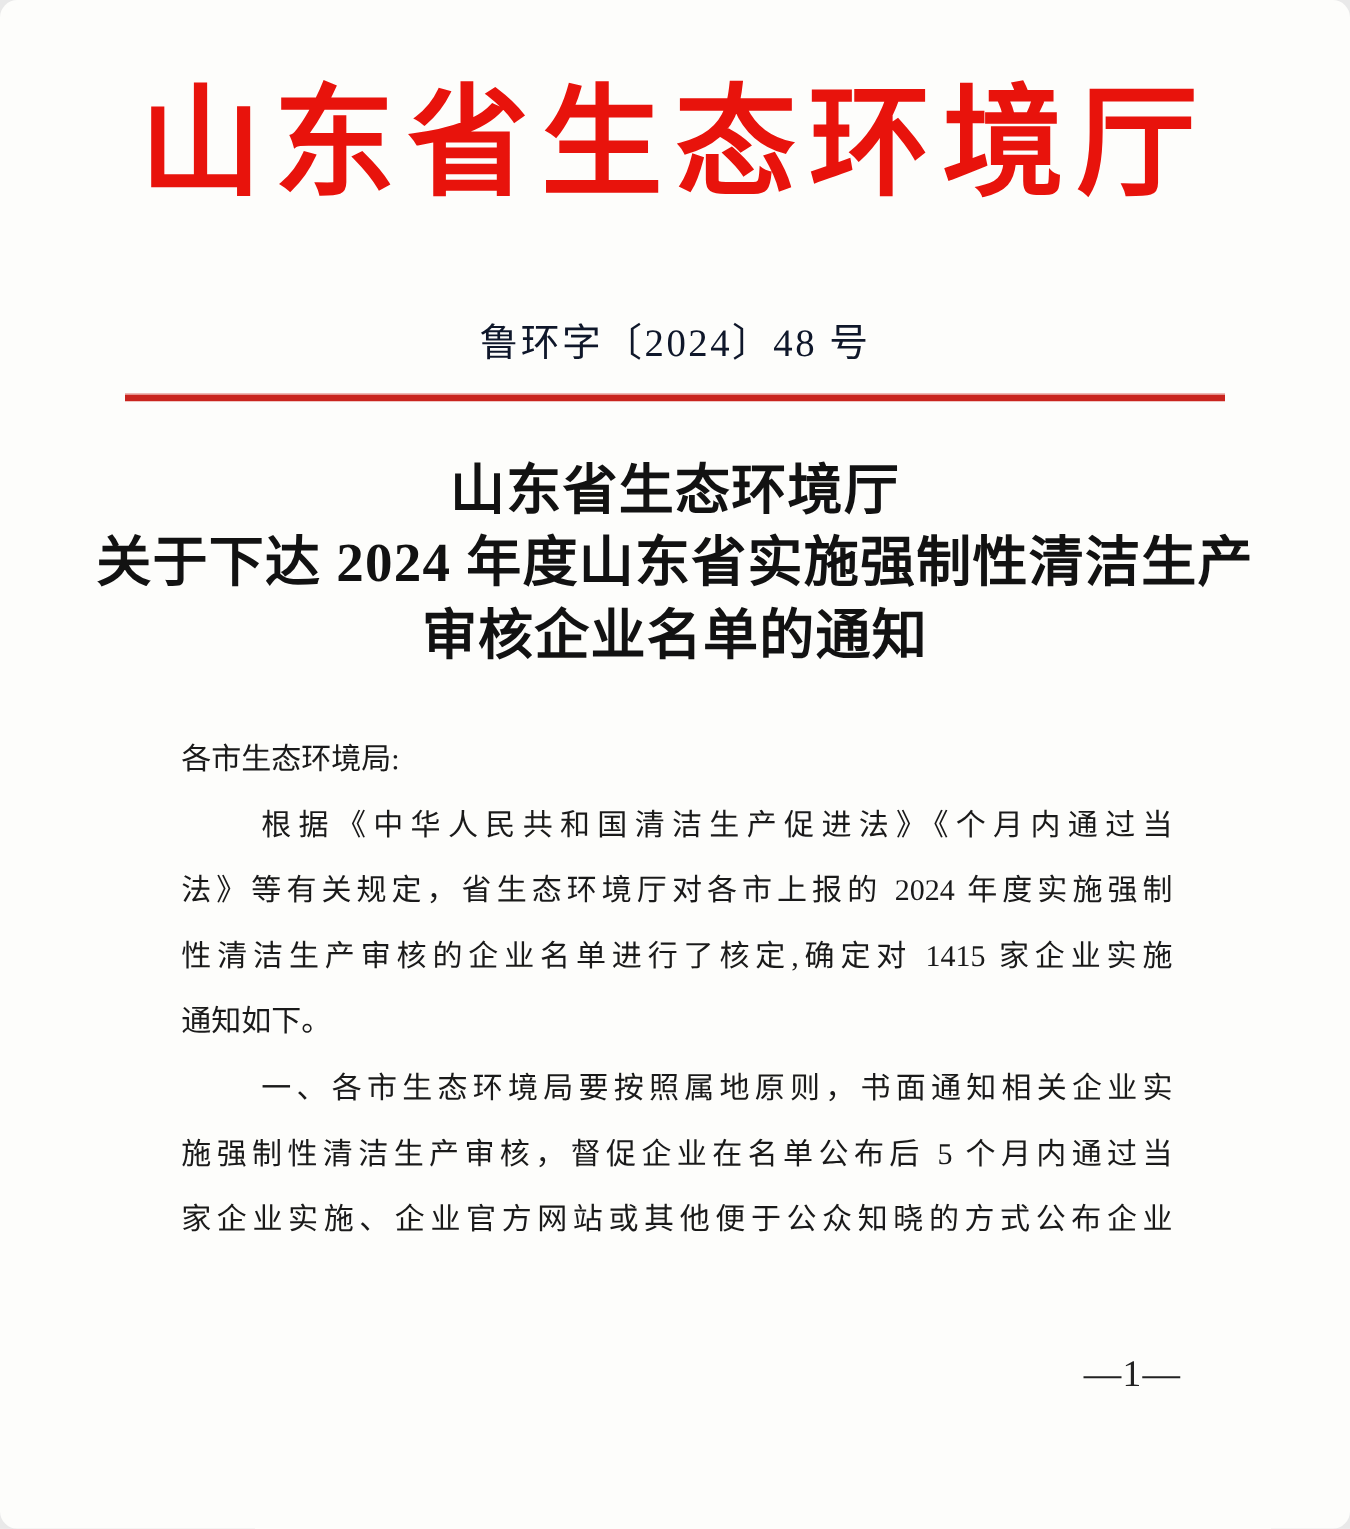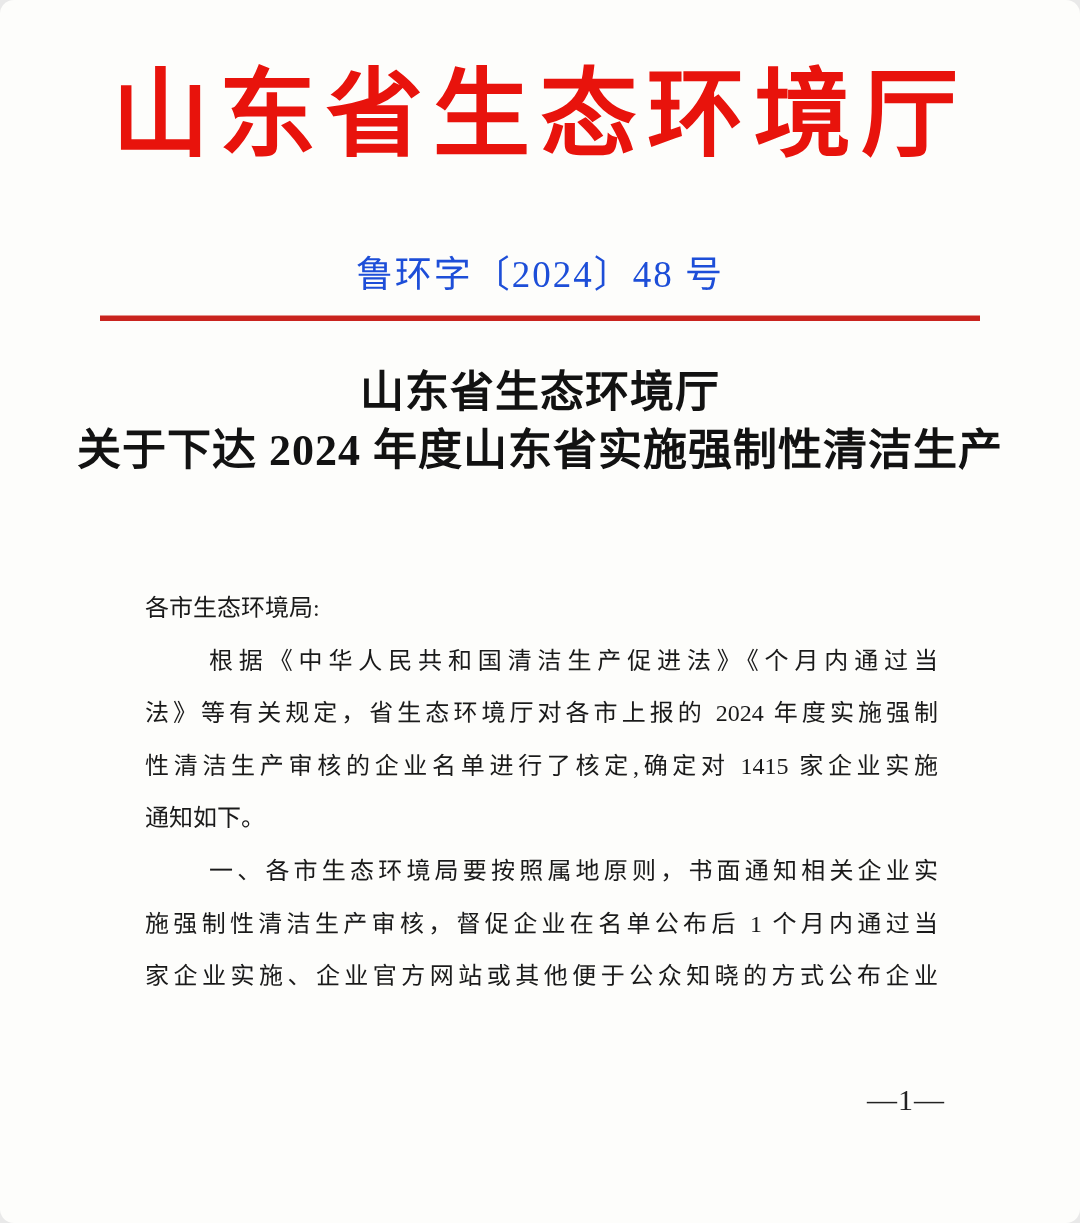--- a/index.html
+++ b/index.html
@@ -30,24 +30,24 @@
     color: #e8130c;
     letter-spacing: 10px;
     white-space: nowrap;
   }
   .doc-number {
     position: absolute;
     top: 254px;
     left: 0;
     width: 100%;
     text-align: center;
-    font-size: 37px;
+    font-size: 31px;
     line-height: 42px;
     letter-spacing: 2px;
-    color: #1d4ed8;
+    color: #0f172a;
   }
   .red-rule {
     position: absolute;
     top: 315px;
     left: 100px;
     width: 880px;
     height: 5px;
     background: #c9241e;
     border-top: 1px solid #e5918c;
   }
@@ -101,32 +101,33 @@
 
   <div class="agency-header">山东省生态环境厅</div>
 
   <div class="doc-number">鲁环字〔2024〕48 号</div>
 
   <div class="red-rule"></div>
 
   <div class="doc-title">
     <div class="title-line">山东省生态环境厅</div>
     <div class="title-line">关于下达 2024 年度山东省实施强制性清洁生产</div>
+    <div class="title-line">审核企业名单的通知</div>
   </div>
 
   <div class="body-text">
 
     <div class="line">各市生态环境局:</div>
 
     <div class="line fill indent">根据《中华人民共和国清洁生产促进法》《个月内通过当</div>
     <div class="line fill">法》等有关规定，省生态环境厅对各市上报的 2024 年度实施强制</div>
     <div class="line fill">性清洁生产审核的企业名单进行了核定,确定对 1415 家企业实施</div>
     <div class="line">通知如下。</div>
 
     <div class="line fill indent">一、各市生态环境局要按照属地原则，书面通知相关企业实</div>
-    <div class="line fill">施强制性清洁生产审核，督促企业在名单公布后 1 个月内通过当</div>
+    <div class="line fill">施强制性清洁生产审核，督促企业在名单公布后 5 个月内通过当</div>
     <div class="line fill">家企业实施、企业官方网站或其他便于公众知晓的方式公布企业</div>
 
   </div>
 
   <div class="page-number">—1—</div>
 
 </div>
 
 </body></html>

